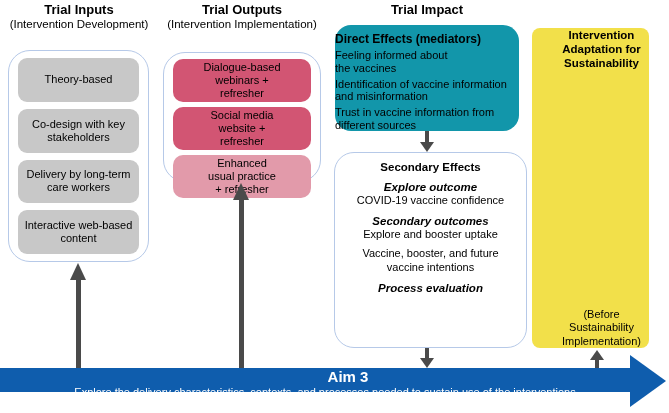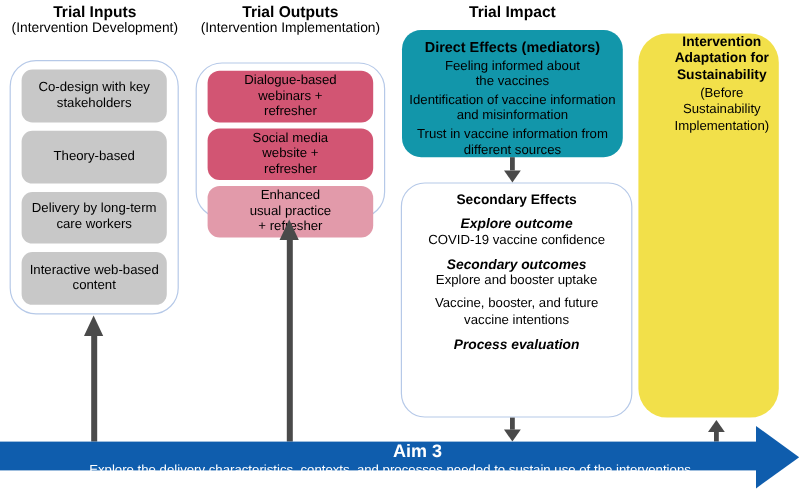--- a/index.html
+++ b/index.html
@@ -22,35 +22,35 @@
     font-size:11px;line-height:1.18;padding:2px 6px;
   }
   .pink-box{
     border-radius:10px;flex:1;
     display:flex;align-items:center;justify-content:center;text-align:center;
     font-size:11px;line-height:1.18;padding:2px 21px;
   }
   .pink-dark{background:var(--pink-dark);}
   .pink-light{background:var(--pink-light);}
   .teal-box{
-    background:var(--teal);border-radius:16px;text-align:center;box-sizing:border-box;
+    background:var(--teal);border-radius:16px;text-align:left;box-sizing:border-box;
     padding-top:7px;
   }
   .teal-title{font-weight:bold;font-size:12px;margin-bottom:2px;}
   .teal-item{font-size:11px;line-height:1.16;margin:3px 0;}
   .sec-box{
     background:#fff;border:1px solid var(--panel-border);border-radius:20px;
     text-align:center;box-sizing:border-box;padding-top:8px;
   }
   .sec-title{font-weight:bold;font-size:11.5px;}
   .sec-head{font-weight:bold;font-style:italic;font-size:11.5px;margin-top:8px;}
   .sec-item{font-size:11px;line-height:1.2;margin-top:6px;}
   .yellow-box{
-    background:var(--yellow);border-radius:24px;display:flex;flex-direction:column;
-    align-items:center;justify-content:flex-start;text-align:center;box-sizing:border-box;padding-left:22px;
+    background:var(--yellow);border-radius:8px;display:flex;flex-direction:column;
+    align-items:center;justify-content:space-between;text-align:center;box-sizing:border-box;padding-left:22px;
   }
   .yellow-title{font-weight:bold;font-size:11.5px;line-height:1.22;}
   .yellow-sub{font-size:11px;line-height:1.22;margin-top:2px;}
   .band{background:var(--blue);}
   .band-text{color:var(--band-text);text-align:center;line-height:1.1;}
   .band-title{font-weight:bold;font-size:15px;margin-top:1px;padding-left:46px;}
   .band-desc{font-size:11px;}
   .arrow-shaft{position:absolute;background:var(--arrow-gray);}
   .tri{position:absolute;width:0;height:0;}
 </style>
@@ -65,22 +65,22 @@
 <div class="abs col-head" style="left:158px;top:3px;width:168px;">
   <div class="col-title">Trial Outputs</div>
   <div class="col-sub">(Intervention Implementation)</div>
 </div>
 
 <div class="abs col-head" style="left:335px;top:3px;width:184px;">
   <div class="col-title">Trial Impact</div>
 </div>
 
 <div class="abs panel" style="left:8px;top:50px;width:141px;height:212px;padding:7px 9px;gap:7px;">
+  <div class="gray-box">Theory-based</div>
   <div class="gray-box">Co-design with key stakeholders</div>
-  <div class="gray-box">Theory-based</div>
   <div class="gray-box">Delivery by long-term care workers</div>
   <div class="gray-box">Interactive web-based content</div>
 </div>
 
 <div class="abs panel" style="left:163px;top:52px;width:158px;height:130px;padding:6px 9px;gap:5px;">
   <div class="pink-box pink-dark pre">Dialogue-based
 webinars + refresher</div>
   <div class="pink-box pink-dark pre">Social media website +
 refresher</div>
   <div class="pink-box pink-light pre">Enhanced

